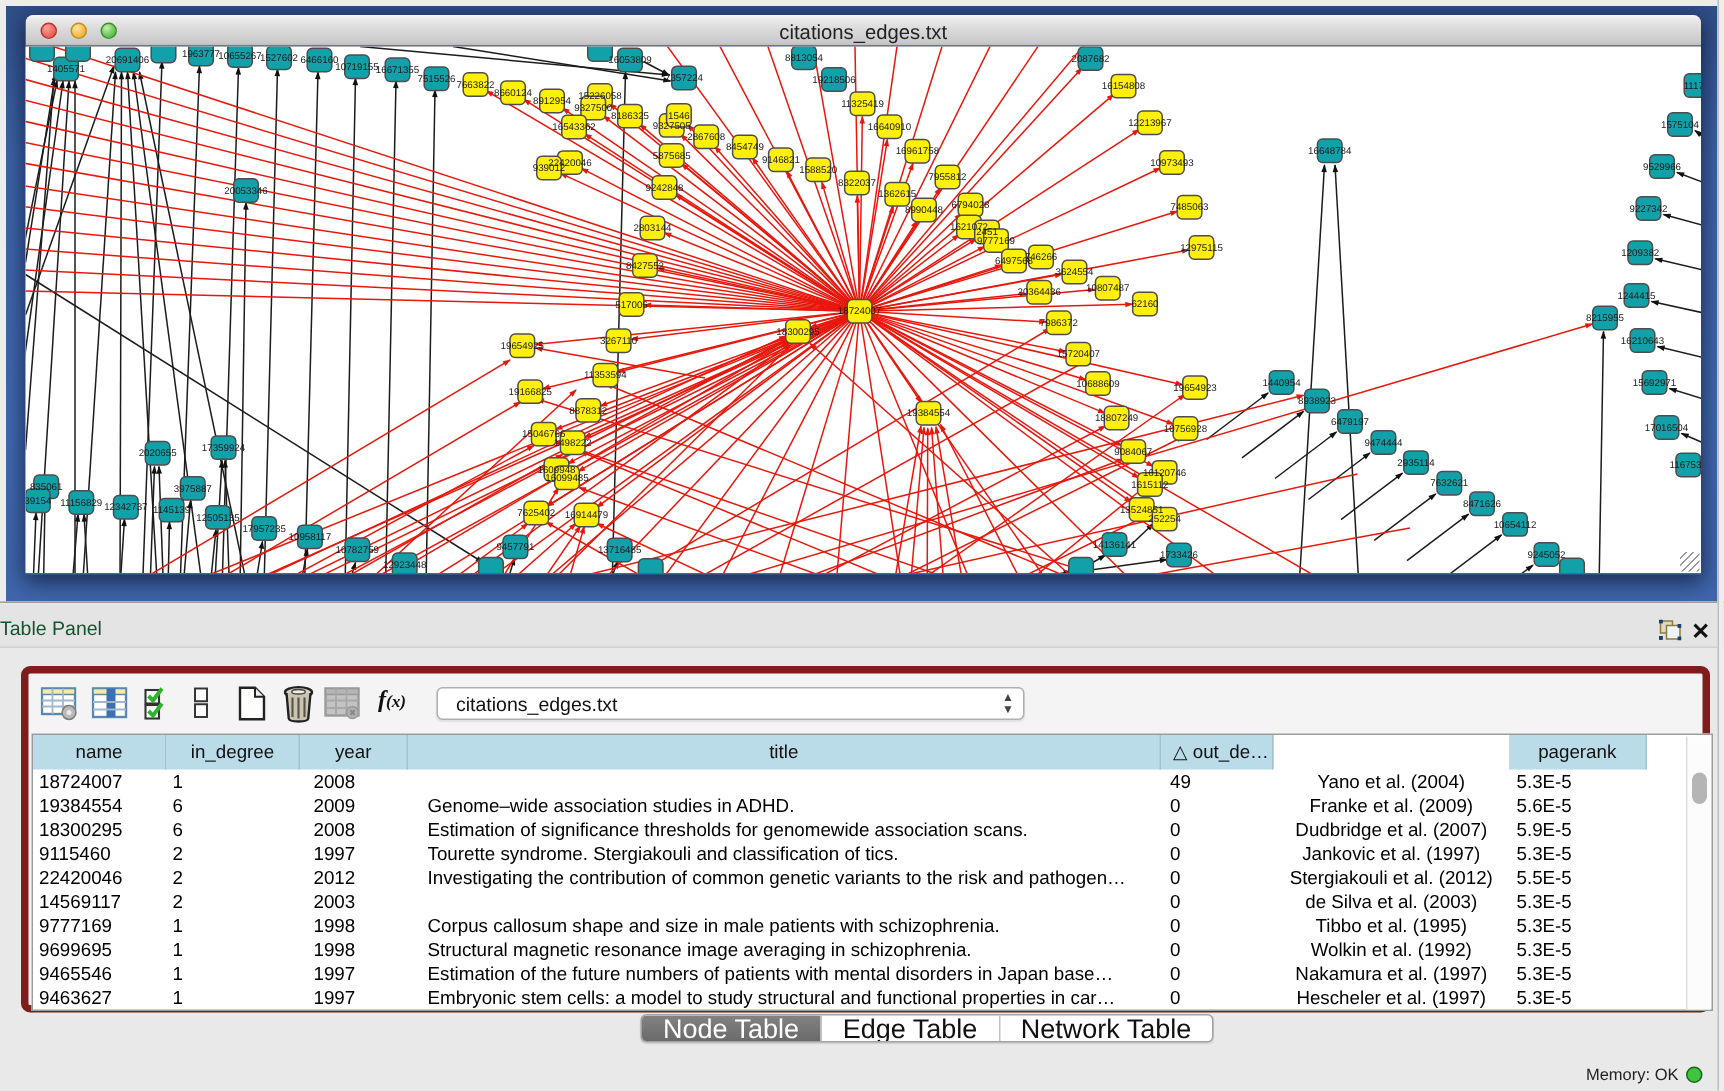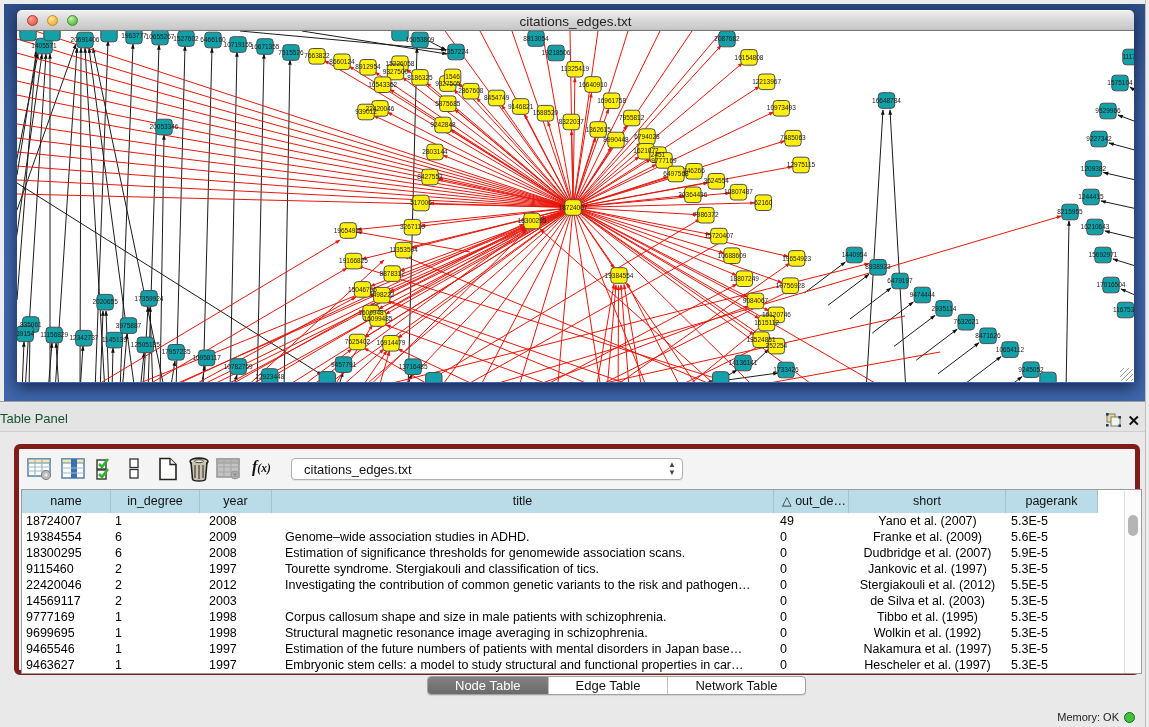--- a/index.html
+++ b/index.html
@@ -50,21 +50,21 @@
 .c4{left:263px;width:496px}.c5{left:758px;width:70px}
 .c6{left:827px;width:157px;text-align:center}.c7{left:989px;width:100px}
 #vscroll{position:absolute;right:1px;top:1px;width:16px;height:182px;background:#fcfcfc;
   border-left:1px solid #ddd}
 #vthumb{position:absolute;left:2.5px;top:24px;width:10px;height:21px;border-radius:5px;
   background:#b5b5b5}
 
 #tabs{position:absolute;left:427px;top:274px;height:19px;display:flex;
   border:1px solid #a2a2a2;border-radius:4px;overflow:hidden;background:#fff;
   box-shadow:0 1px 1px rgba(0,0,0,.1)}
-#tabs div{font-size:13px;line-height:18px;padding:0 27px;color:#111}
+#tabs div{font-size:18px;line-height:18px;padding:0 14px;color:#111}
 #tabs .sel{background:linear-gradient(180deg,#828282,#6a6a6a);color:#fff}
 #tabs .d{border-left:1px solid #c0c0c0}
 
 #status{position:absolute;right:14px;bottom:4px;font-size:11px;color:#222}
 #status .dot{display:inline-block;width:11px;height:11px;border-radius:50%;
   background:#3ec43e;border:1px solid #1c661c;vertical-align:-2px;margin-left:5px}
 #rightstrip{position:absolute;right:0px;top:0px;width:4px;height:727px;background:#ededed;border-left:1px solid #bdbdbd}
 </style></head>
 <body>
 <div id="bluepanel">
@@ -626,30 +626,29 @@
       <div class="txt">citations_edges.txt</div>
       <div class="step">▲<br>▼</div>
     </div>
     <div id="scrollpane">
       <div id="thead">
         <div class="th" style="left:0;width:89px">name</div>
         <div class="th" style="left:89px;width:89px">in_degree</div>
         <div class="th" style="left:178px;width:72px">year</div>
         <div class="th" style="left:250px;width:502px">title</div>
         <div class="th" style="left:752px;width:75px;text-align:center;padding-left:6px">△ out_de…</div>
-        <div class="th" style="left:827px;width:157px">short</div>
         <div class="th" style="left:984px;width:92px">pagerank</div>
       </div>
       <div id="trows">
 <div class="tr">
             <div class="c1">18724007</div>
             <div class="c2">1</div>
             <div class="c3">2008</div>
             <div class="c5">49</div>
-            <div class="c6">Yano et al. (2007)</div>
+            <div class="c6">Yano et al. (2004)</div>
             <div class="c7">5.3E-5</div>
           </div>
 <div class="tr">
             <div class="c1">19384554</div>
             <div class="c2">6</div>
             <div class="c3">2009</div>
             <div class="c4">Genome–wide association studies in ADHD.</div>
             <div class="c5">0</div>
             <div class="c6">Franke et al. (2009)</div>
             <div class="c7">5.6E-5</div>

